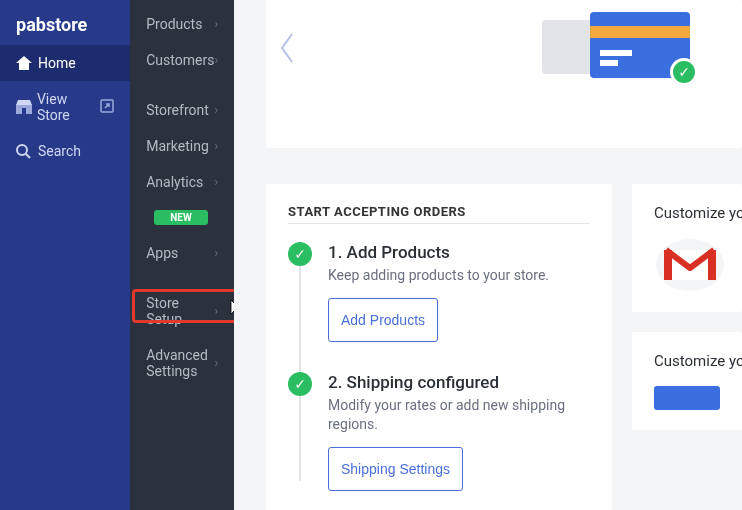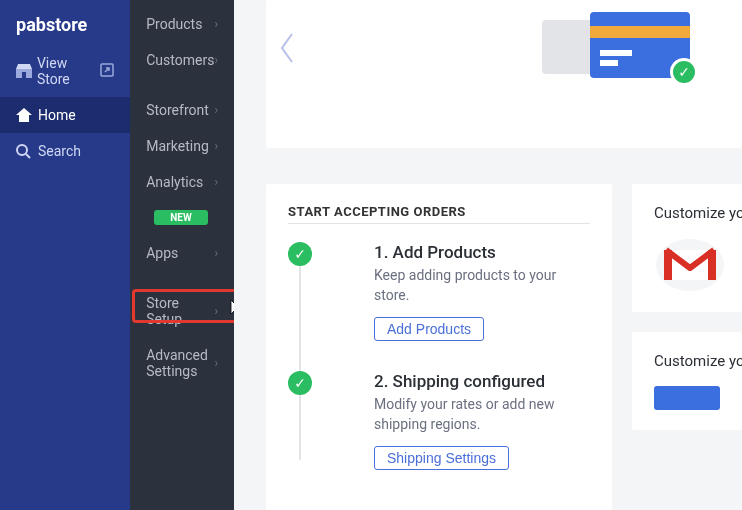--- a/index.html
+++ b/index.html
@@ -33,60 +33,60 @@
   .check-badge { position: absolute; right: -8px; bottom: -8px; width: 28px; height: 28px; background: #2bbd62; border-radius: 50%; border: 3px solid #fff; display: flex; align-items: center; justify-content: center; color: #fff; font-size: 14px; }
   .content-row { display: flex; gap: 20px; margin-top: 36px; margin-left: 12px; }
   .panel { background: #fff; border-radius: 2px; padding: 20px 22px; }
   .panel.orders { width: 356px; }
   .panel.side { width: 110px; overflow: hidden; }
   .panel-title { font-size: 13px; font-weight: 700; letter-spacing: 0.5px; color: #333; text-transform: uppercase; padding-bottom: 4px; border-bottom: 1px solid #e2e4e8; }
   .steps { position: relative; margin-top: 18px; }
   .timeline { position: absolute; left: 11px; top: 18px; bottom: 10px; width: 2px; background: #e2e4e8; }
   .step { display: flex; gap: 16px; margin-bottom: 30px; position: relative; }
   .step-icon { width: 24px; height: 24px; background: #2bbd62; border-radius: 50%; flex-shrink: 0; display: flex; align-items: center; justify-content: center; color: #fff; font-size: 14px; z-index: 1; }
-  .step-body { flex: 1; margin-left: 46px; }
+  .step-body { flex: 1; }
   .step-title { font-size: 17px; font-weight: 500; color: #2b2f36; margin-bottom: 4px; }
   .step-desc { font-size: 14px; color: #6b7080; margin-bottom: 12px; line-height: 1.4; }
-  .step-btn { display: inline-block; border: 1px solid #4a6fd8; color: #4a6fd8; background: #fff; padding: 3px 12px; font-size: 14px; border-radius: 3px; cursor: pointer; }
+  .step-btn { display: inline-block; border: 1px solid #4a6fd8; color: #4a6fd8; background: #fff; padding: 13px 12px; font-size: 14px; border-radius: 3px; cursor: pointer; }
   .side-title { font-size: 15px; color: #2b2f36; margin-bottom: 16px; white-space: nowrap; text-align: center; }
   .gmail-icon { width: 72px; height: 54px; position: relative; margin-top: 6px; }
   .gmail-icon svg { width: 100%; height: 100%; }
   .panel.side2 { width: 110px; margin-top: 20px; padding: 20px 22px; overflow: hidden; }
   .blue-strip { width: 66px; height: 24px; background: #3b6fe0; border-radius: 3px; margin-top: 10px; }
 </style>
 </head>
 <body>
 
 <div class="app">
   <div class="sidebar">
     <div class="sidebar-top">
       <div class="brand">pabstore</div>
+      <div class="top-item active">
+        <span class="ticon">
+          <svg width="16" height="14" viewBox="0 0 16 14" fill="#fff">
+              <path d="M8 0 L16 7 H13 V14 H3 V7 H0 Z"></path>
+            </svg>
+        </span>
+        <span>Home</span>
+      </div>
       <div class="top-item">
         <span class="ticon">
           <svg width="16" height="14" viewBox="0 0 16 14">
               <rect x="0" y="5" width="16" height="9" fill="#9ba9dc"></rect>
               <path d="M0 5 L2 0 L14 0 L16 5 Z" fill="#cfd7f2"></path>
               <rect x="6" y="8" width="4" height="6" fill="#273a8a"></rect>
             </svg>
         </span>
         <span>View Store</span>
         <span class="ext">
           <svg width="14" height="14" viewBox="0 0 14 14" fill="none" stroke="#9ba9dc" stroke-width="1.5">
               <rect x="1" y="1" width="12" height="12" rx="1"></rect>
               <path d="M5 9 L9 5 M6 5 H9 V8"></path>
             </svg>
         </span>
-      </div>
-      <div class="top-item active">
-        <span class="ticon">
-          <svg width="16" height="14" viewBox="0 0 16 14" fill="#fff">
-              <path d="M8 0 L16 7 H13 V14 H3 V7 H0 Z"></path>
-            </svg>
-        </span>
-        <span>Home</span>
       </div>
       <div class="top-item">
         <span class="ticon">
           <svg width="15" height="15" viewBox="0 0 15 15" fill="none" stroke="#cfd7f2" stroke-width="2">
               <circle cx="6" cy="6" r="5"></circle>
               <line x1="10" y1="10" x2="14" y2="14"></line>
             </svg>
         </span>
         <span>Search</span>
       </div>

